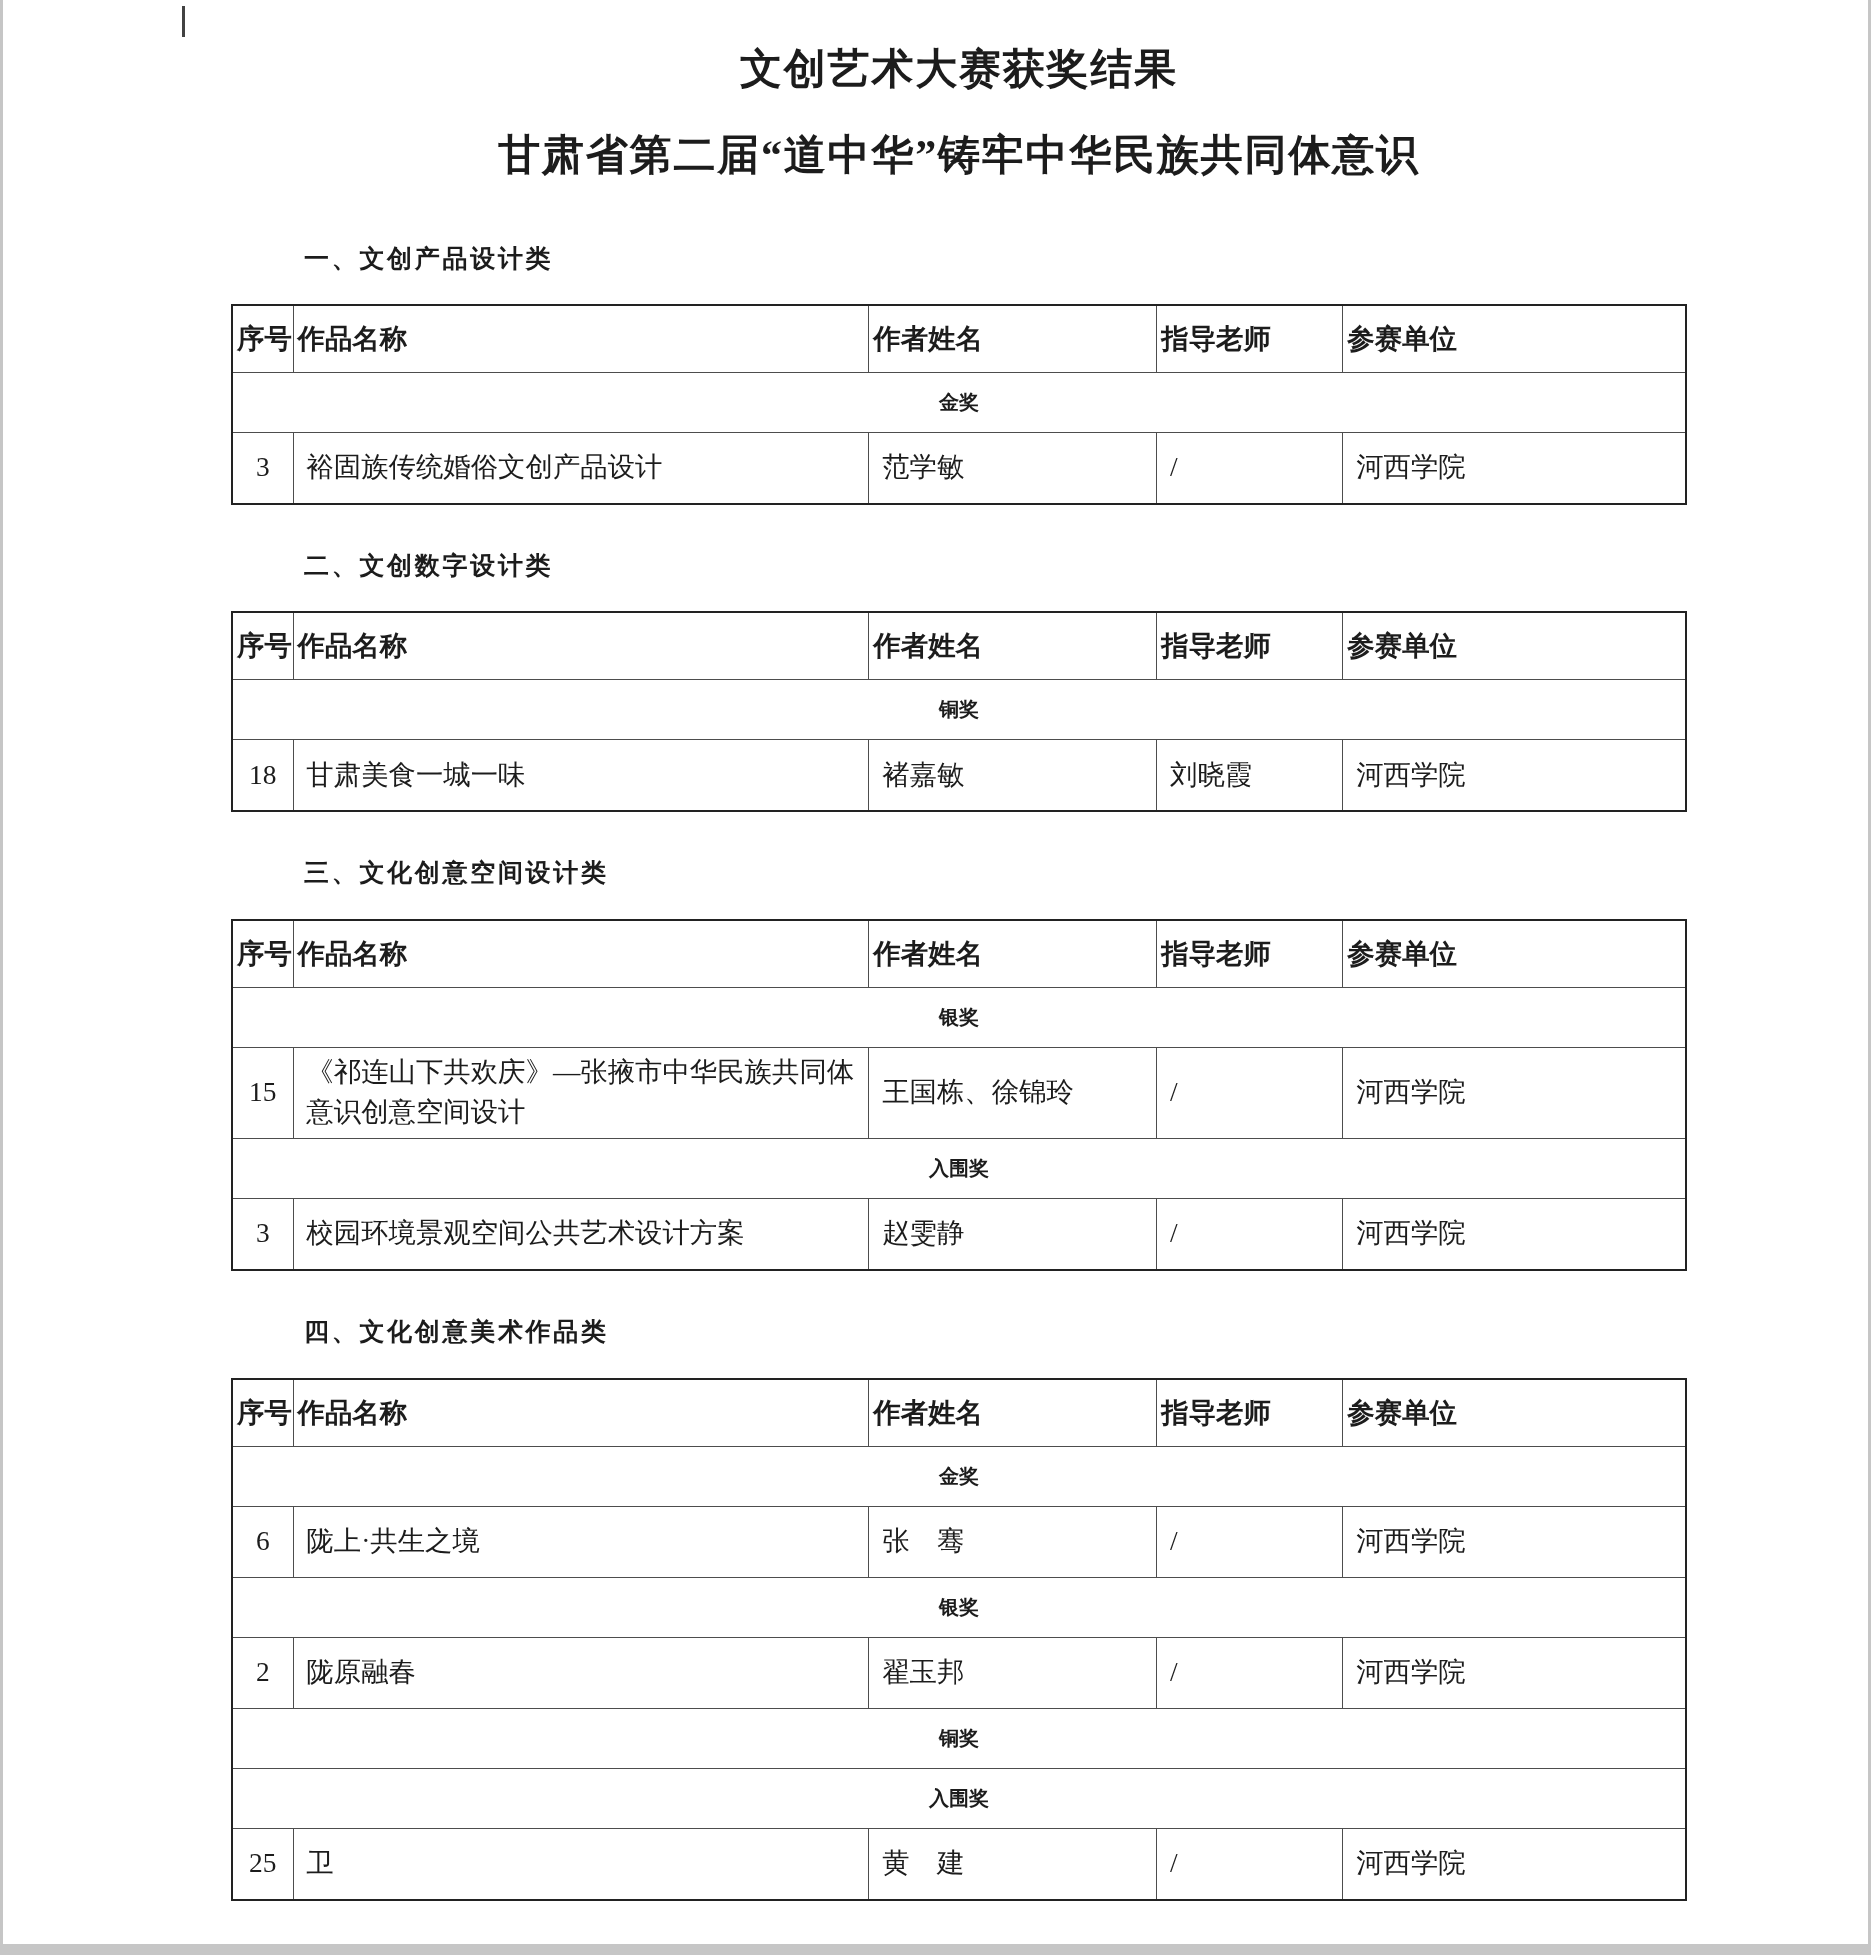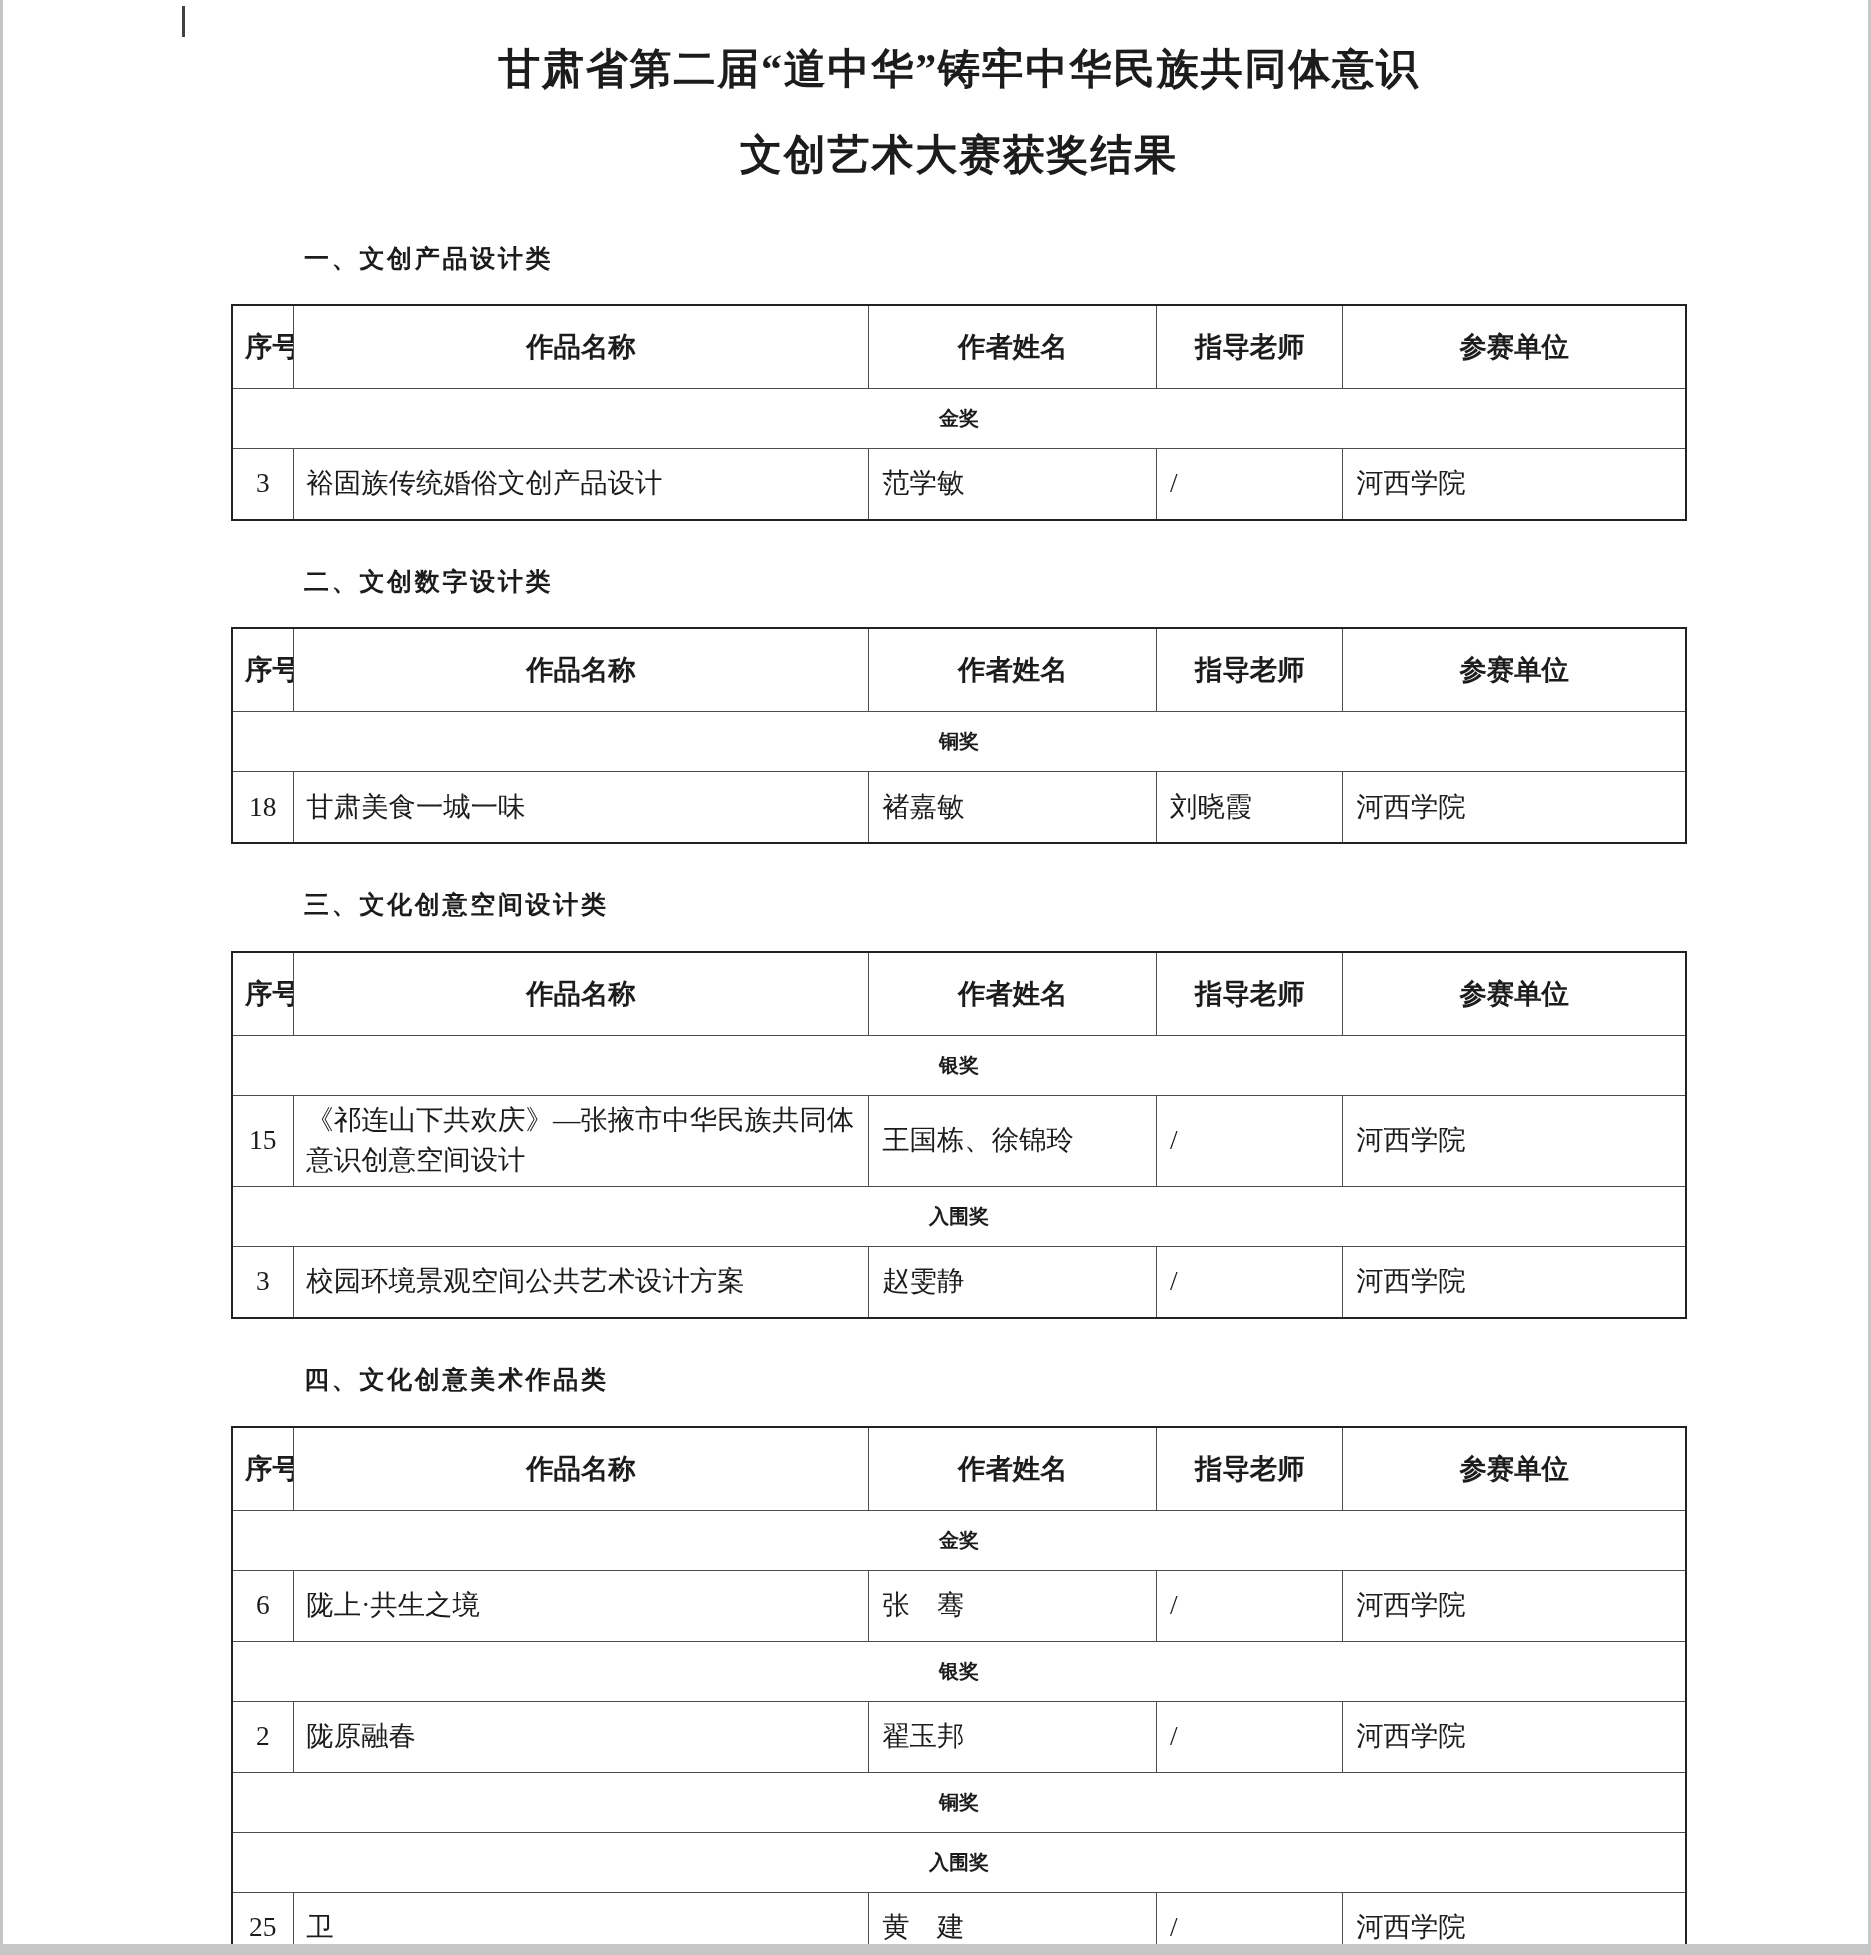--- a/index.html
+++ b/index.html
@@ -50,23 +50,23 @@
   col.c2 { width: 19.8%; }
   col.c3 { width: 12.8%; }
   col.c4 { width: 23.6%; }
 
   td { border: 1.8px solid #4d4d4d; vertical-align: middle; }
 
   td.th {
     font-family: "Liberation Sans", "DejaVu Sans", sans-serif;
     font-weight: bold;
     font-size: 27.4px;
-    text-align: center;
+    text-align: left;
     height: 58px;
-    padding: 12px;
+    padding: 4px;
     white-space: nowrap;
     overflow: hidden;
   }
   tr.award-row td {
     font-family: "Liberation Sans", "DejaVu Sans", sans-serif;
     font-weight: bold;
     font-size: 20px;
     text-align: center;
     height: 59px;
     padding: 0;
@@ -85,22 +85,22 @@
 </head>
 <body>
 
 <div class="edge-left"></div>
 <div class="edge-right"></div>
 <div class="edge-bottom"></div>
 <div class="tick"></div>
 
 <div class="content">
   <div class="doc-title">
+    <div>文创艺术大赛获奖结果</div>
     <div>甘肃省第二届“道中华”铸牢中华民族共同体意识</div>
-    <div>文创艺术大赛获奖结果</div>
   </div>
   <div id="sections">
   <section>
     <h2 class="sec-heading">一、文创产品设计类</h2>
     <table class="awards-table">
       <colgroup>
         <col class="c0">
             <col class="c1">
             <col class="c2">
             <col class="c3">

